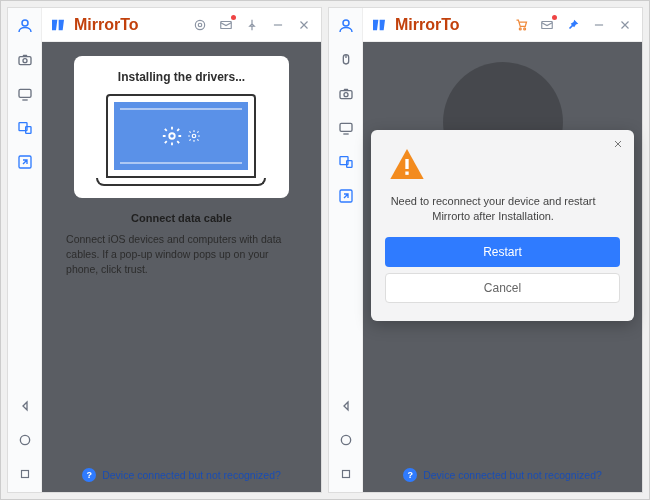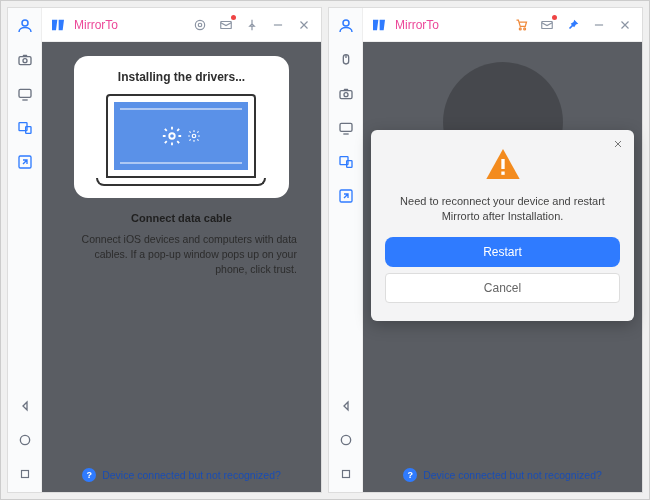--- a/index.html
+++ b/index.html
@@ -49,23 +49,23 @@
     align-items: center;
     padding: 0 8px;
     gap: 8px;
     border-bottom: 1px solid #eee;
   }
   .title-logo {
     width:16px;height:16px;color:#2f7bff;
     display:flex;align-items:center;justify-content:center;
   }
   .title-text {
-    font-size: 12px;
-    font-weight: 400;
-    color: #ec4899;
+    font-size: 16px;
+    font-weight: 700;
+    color: #c2410c;
   }
   .title-spacer { flex: 1; }
   .title-icon {
     width: 18px; height: 18px;
     color: #8b94a3;
     display: flex; align-items: center; justify-content: center;
     cursor: pointer;
     position: relative;
   }
   .title-icon.accent { color: #f08a3c; }
@@ -79,21 +79,21 @@
     background: #5a5d63;
     display: flex;
     flex-direction: column;
     align-items: center;
     padding: 14px 14px 10px;
     position: relative;
   }
   .card {
     width: 86%;
     background: #fff;
-    border-radius: 14px;
+    border-radius: 8px;
     padding: 14px 10px 12px;
     display: flex;
     flex-direction: column;
     align-items: center;
   }
   .card-title {
     font-size: 12px;
     font-weight: 700;
     color: #2e2e2e;
     margin-bottom: 10px;
@@ -131,21 +131,21 @@
     margin-top: 14px;
     font-size: 11px;
     font-weight: 700;
     color: #1f1f1f;
   }
   .desc {
     margin-top: 8px;
     font-size: 10.5px;
     line-height: 1.45;
     color: #2c2c2c;
-    text-align: right;
+    text-align: left;
     max-width: 92%;
   }
   .help-row {
     margin-top: auto;
     padding-top: 14px;
     display: flex;
     align-items: center;
     gap: 6px;
   }
   .help-icon {
@@ -162,21 +162,20 @@
   
   .modal {
     position: absolute;
     top: 88px; left: 8px; right: 8px;
     background: #f4f4f5;
     border-radius: 6px;
     box-shadow: 0 4px 16px rgba(0,0,0,0.25);
     padding: 14px 14px 12px;
     display: flex;
     flex-direction: column;
-    align-items: center;
   }
   .modal-close {
     position: absolute; top: 6px; right: 8px;
     width: 16px; height: 16px;
     color: #777; cursor: pointer;
     display:flex;align-items:center;justify-content:center;
   }
   .warn-icon {
     width: 44px; height: 40px;
     color: #f38b1e;
@@ -192,21 +191,21 @@
   }
   .btn {
     width: 100%;
     height: 30px;
     border-radius: 4px;
     font-size: 12px;
     display: flex; align-items: center; justify-content: center;
     cursor: pointer;
     margin-bottom: 6px;
   }
-  .btn-primary { background: #2f7bff; color: #fff; border-radius: 8px; }
+  .btn-primary { background: #2f7bff; color: #fff; }
   .btn-secondary { background: #fff; color: #666; border: 1px solid #ddd; }
   .phantom-circle{
     width:120px;height:120px;border-radius:50%;
     background:rgba(0,0,0,0.22);
     margin-top:6px;
   }
 </style>
 </head>
 <body>
 

